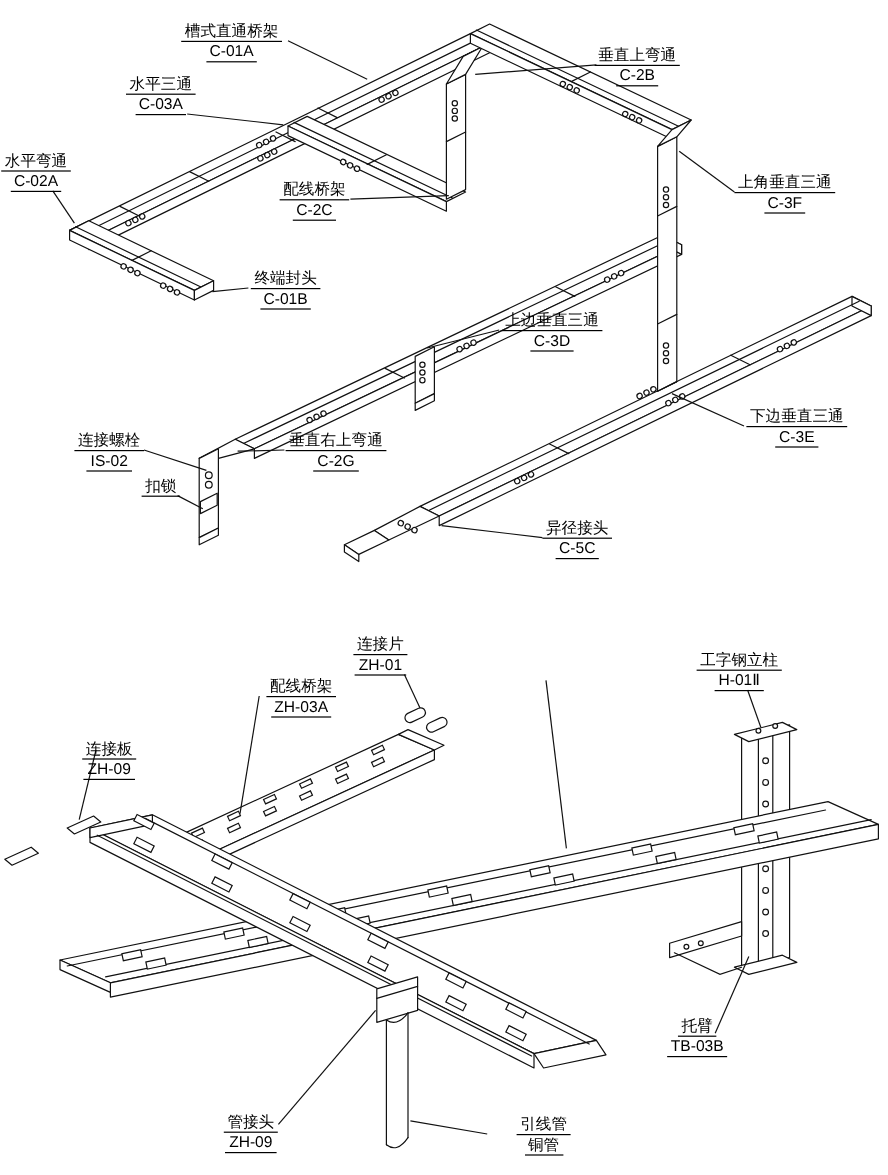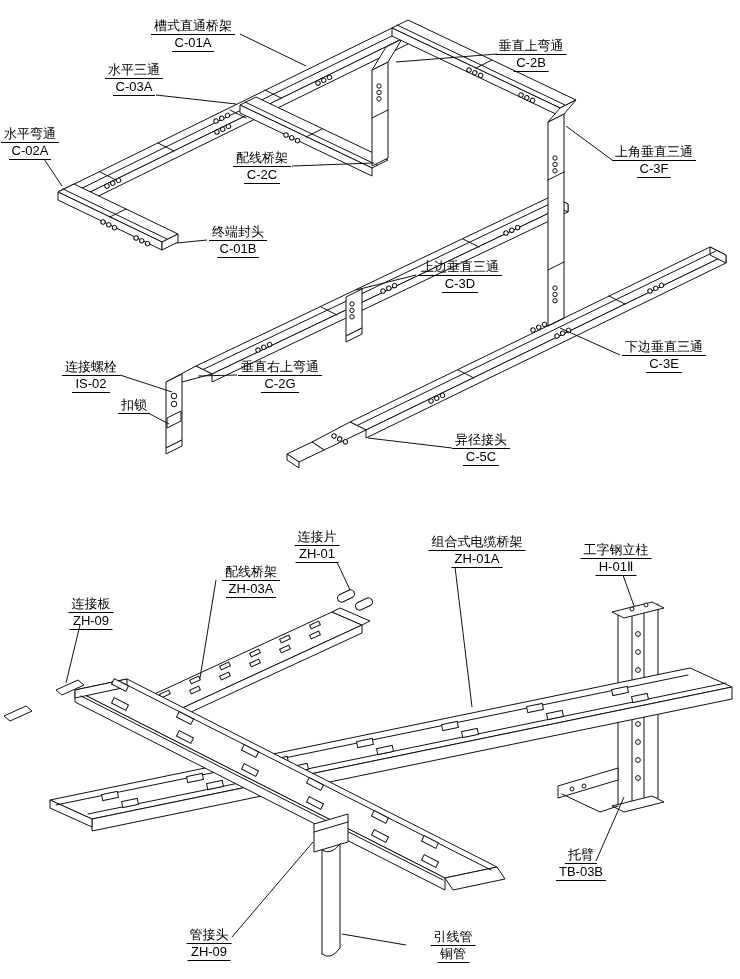--- a/index.html
+++ b/index.html
@@ -338,33 +338,29 @@
 </div>
 <div class="label" style="left:481px;top:432px">
   <span class="ln">异径接头</span>
   <span class="ln">C-5C</span>
 </div>
 
 <div class="label" style="left:317px;top:529px">
   <span class="ln">连接片</span>
   <span class="ln">ZH-01</span>
 </div>
-<div class="label" style="left:477px;top:534px">
-  <span class="ln">组合式电缆桥架</span>
-  <span class="ln">ZH-01A</span>
-</div>
 <div class="label" style="left:616px;top:542px">
   <span class="ln">工字钢立柱</span>
   <span class="ln">H-01Ⅱ</span>
 </div>
 <div class="label" style="left:251px;top:564px">
   <span class="ln">配线桥架</span>
   <span class="ln">ZH-03A</span>
 </div>
-<div class="label" style="left:91px;top:596px">
+<div class="label" style="left:91px;top:616px">
   <span class="ln">连接板</span>
   <span class="ln">ZH-09</span>
 </div>
 <div class="label" style="left:581px;top:847px">
   <span class="ln">托臂</span>
   <span class="ln">TB-03B</span>
 </div>
 <div class="label" style="left:209px;top:927px">
   <span class="ln">管接头</span>
   <span class="ln">ZH-09</span>

